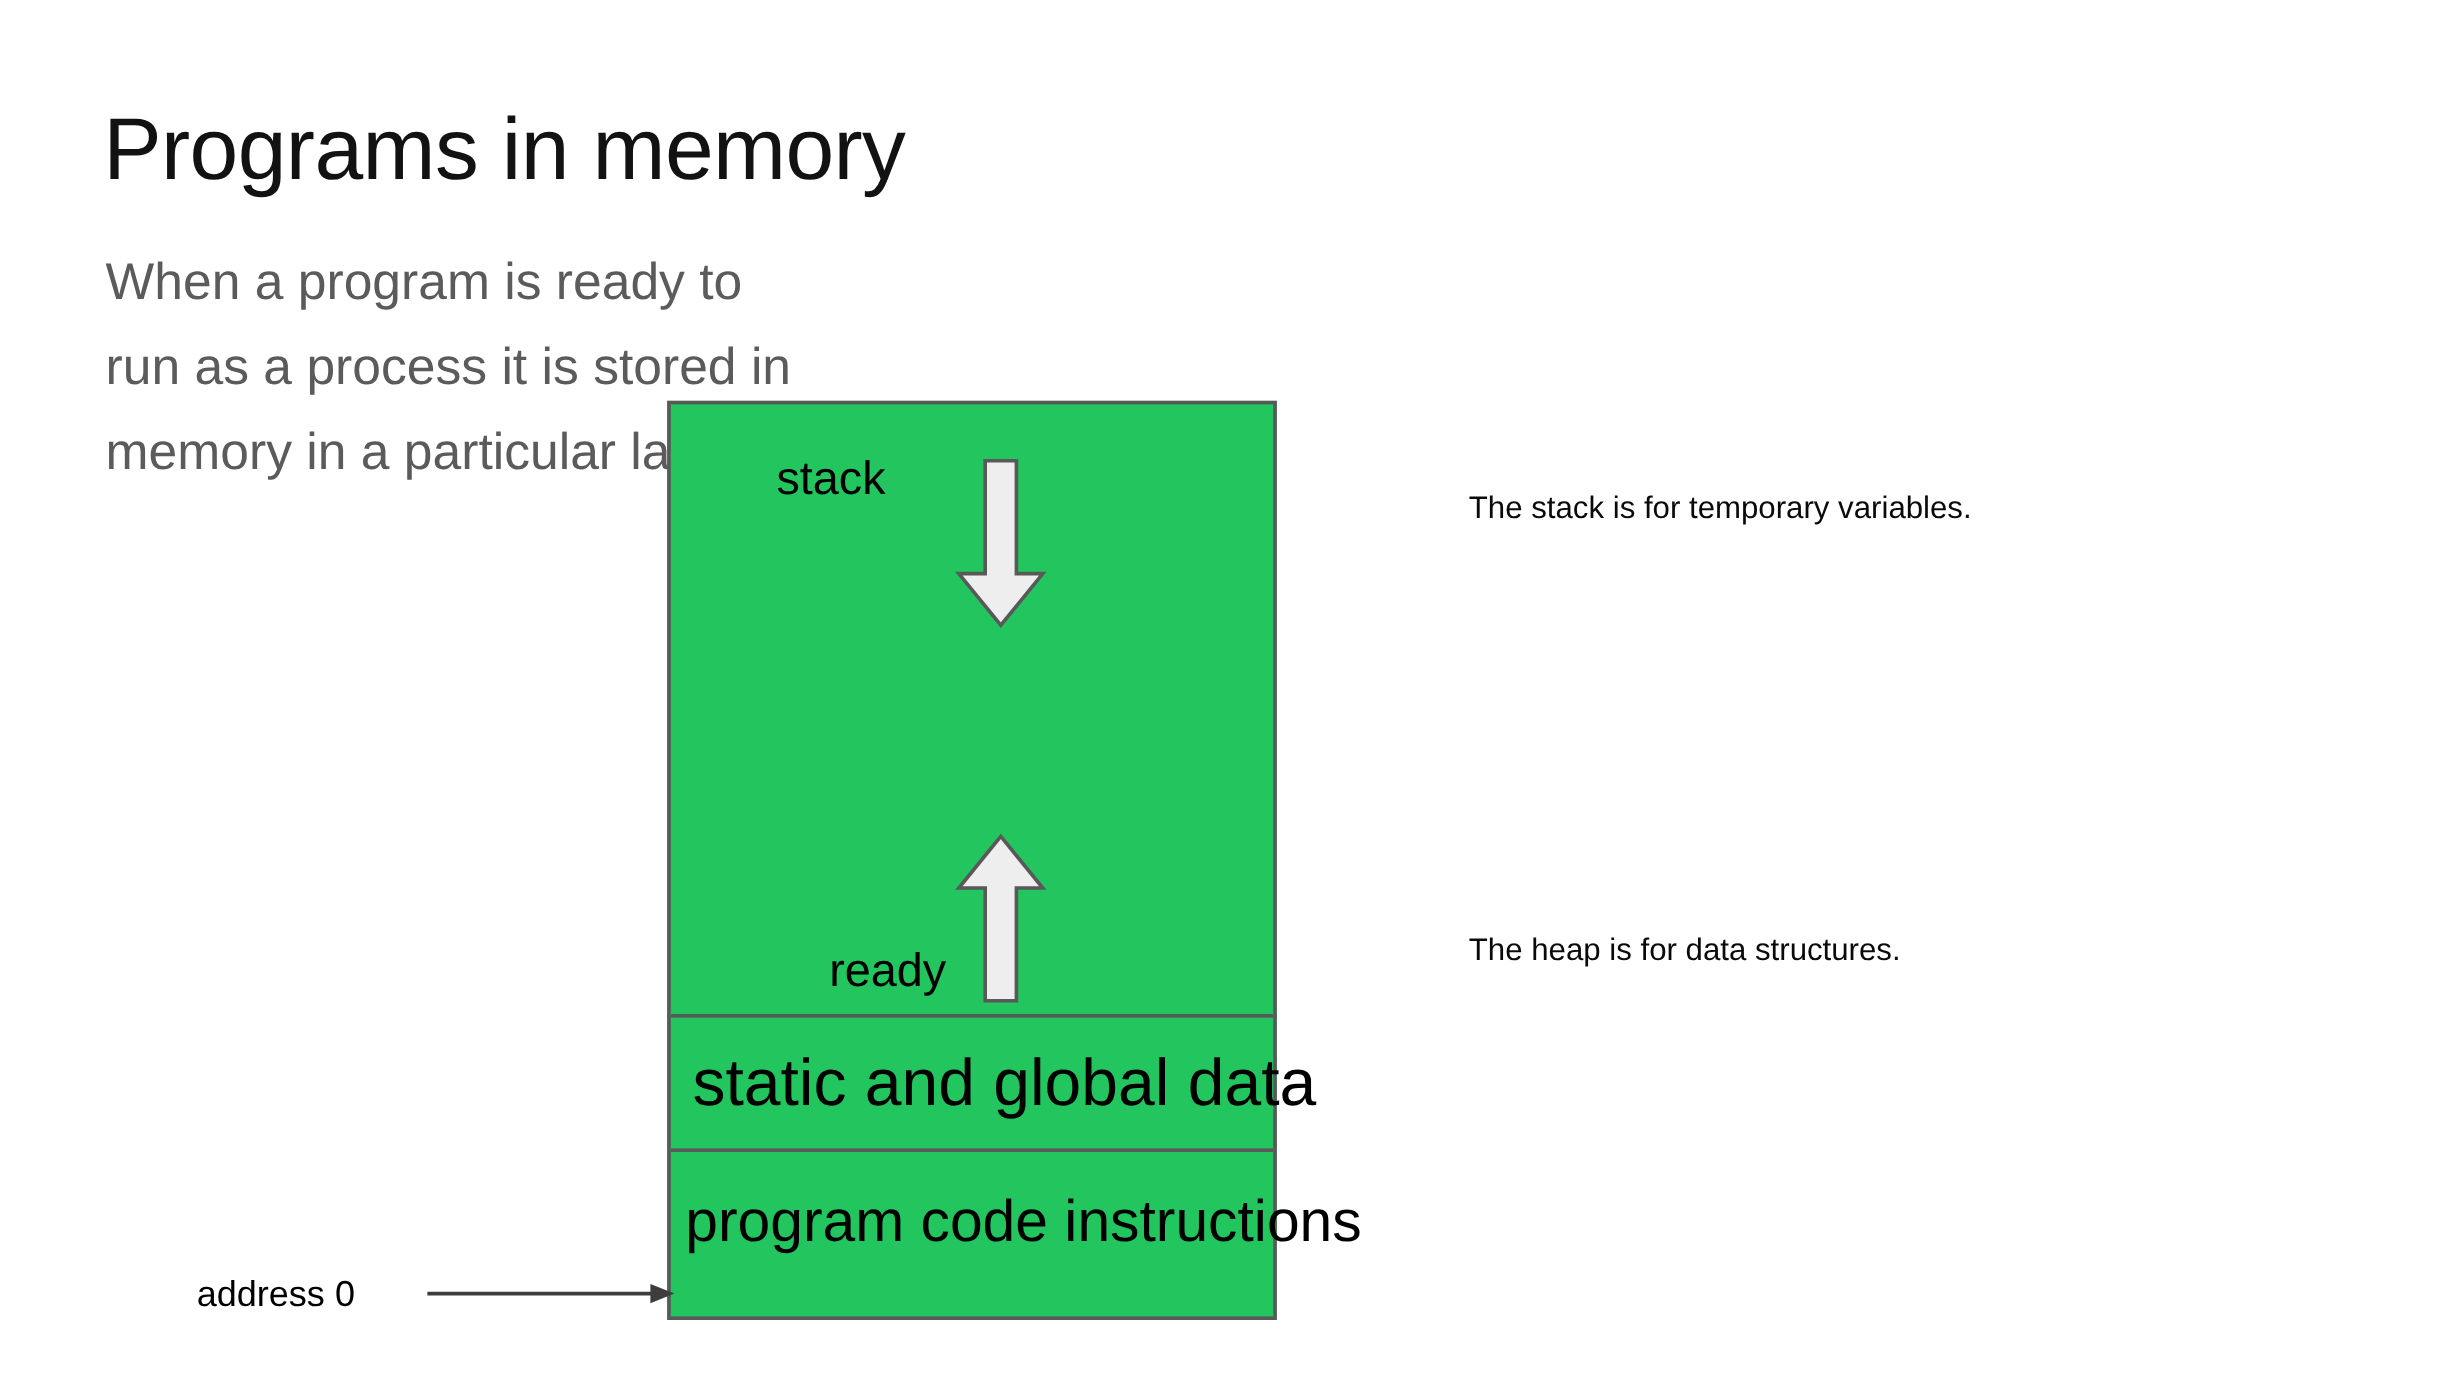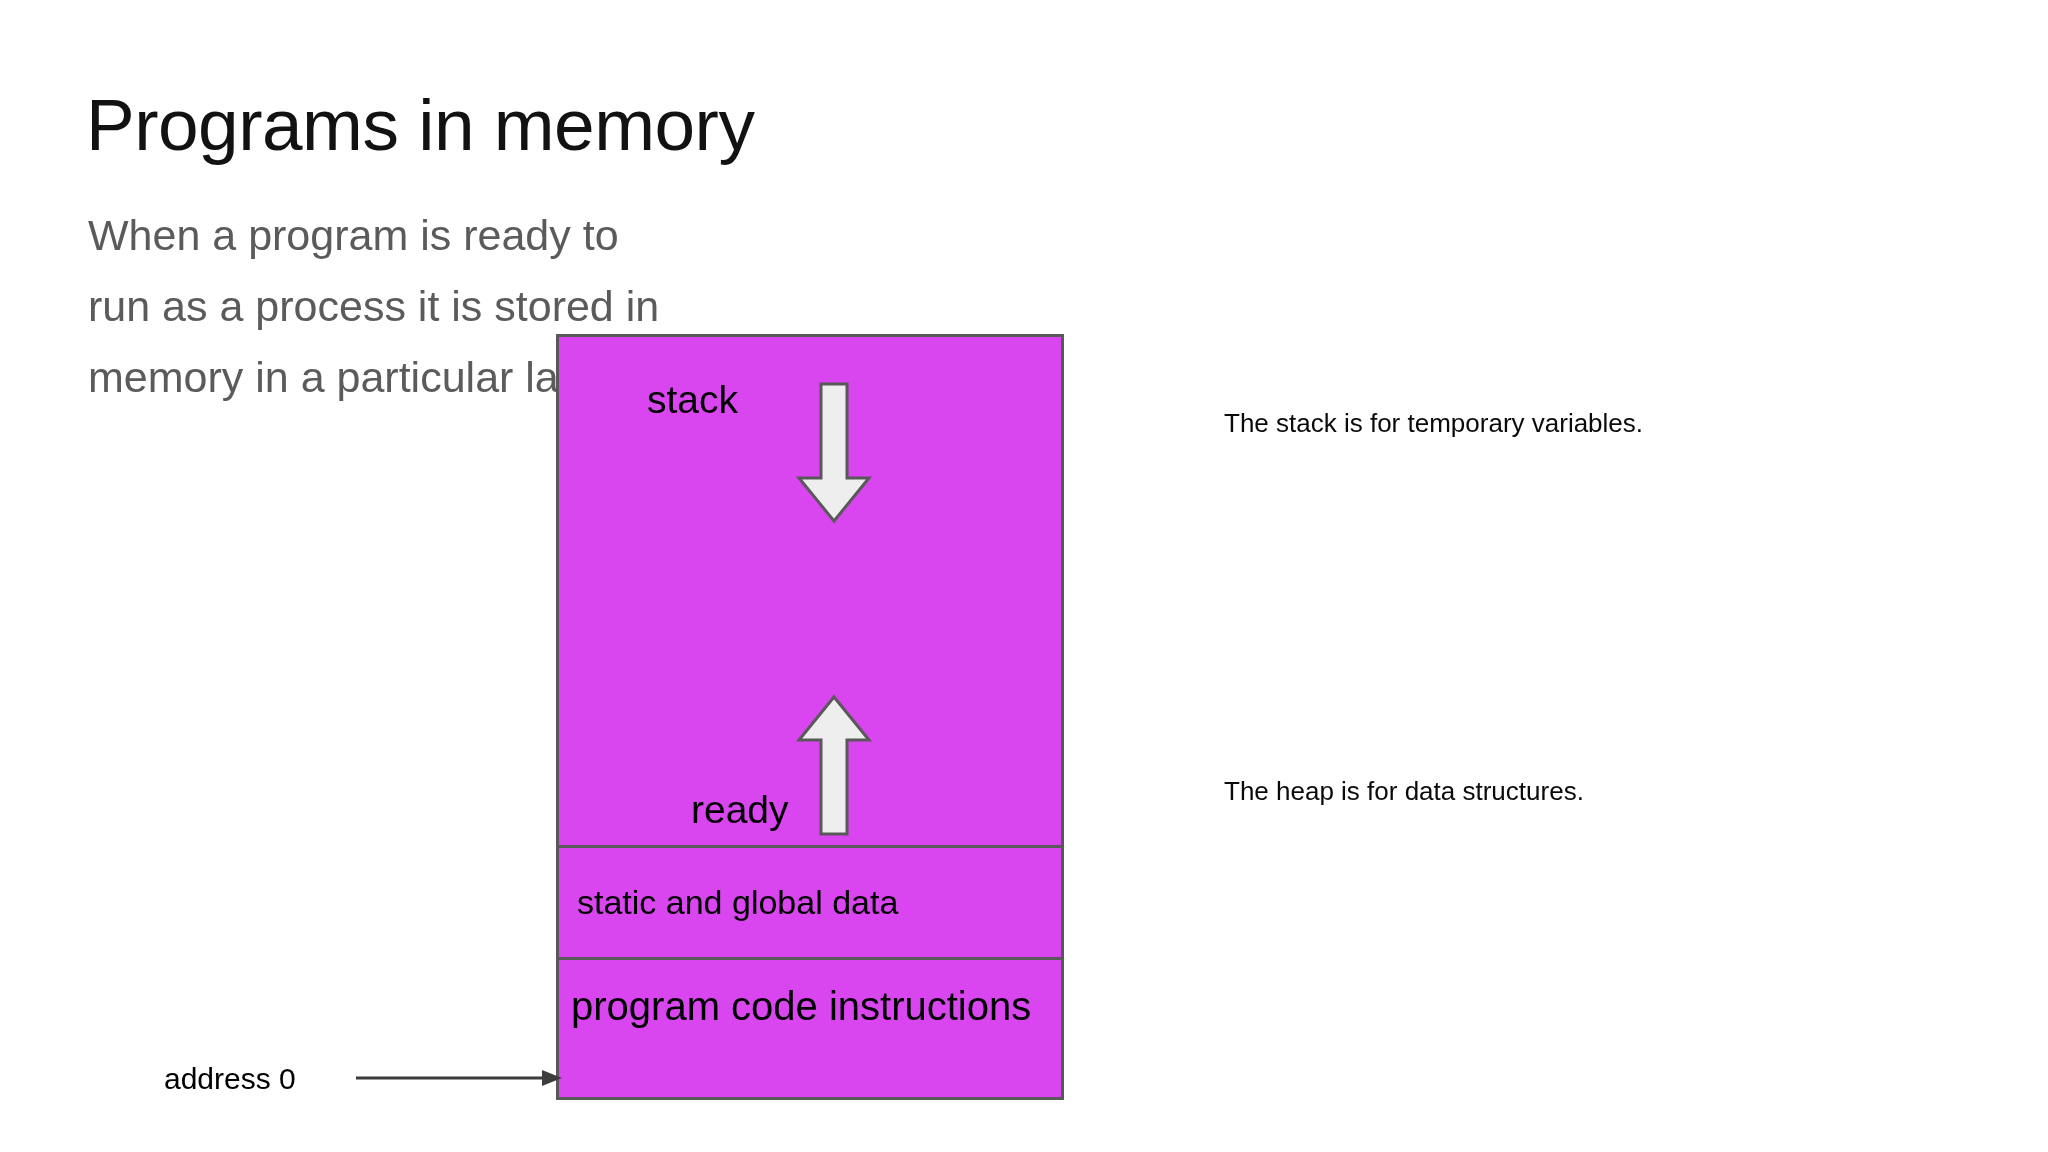--- a/index.html
+++ b/index.html
@@ -45,21 +45,21 @@
 
   
   #memory-diagram {
     position: absolute;
     left: 556px;
     top: 334px;
     width: 508px;
     height: 766px;
     border: 3px solid #595959;
     box-sizing: border-box;
-    background: #d946ef;
+    background: #22c55e;
   }
   .mem-region {
     position: absolute;
     left: 0;
     width: 100%;
     box-sizing: border-box;
   }
   #region-stack-heap {
     top: 0;
     height: 511px;
@@ -77,22 +77,22 @@
 
   .region-label {
     position: absolute;
     font-size: 39px;
     line-height: 45px;
     color: #000000;
     white-space: nowrap;
   }
   #label-stack   { left: 88px;  top: 40px; }
   #label-heap    { left: 132px; top: 450px; }
-  #label-static-global  { left: 18px; top: 32px; font-size: 34px; }
-  #label-program-code   { left: 12px; top: 24px; font-size: 40px; }
+  #label-static-global  { left: 18px; top: 32px; font-size: 55px; }
+  #label-program-code   { left: 12px; top: 36px; font-size: 49px; }
 
   
   #stack-arrow, #heap-arrow {
     position: absolute;
     width: 78px;
     height: 142px;
   }
   #stack-arrow { left: 236px; top: 45px; }
   #heap-arrow  { left: 236px; top: 357px; }
 

